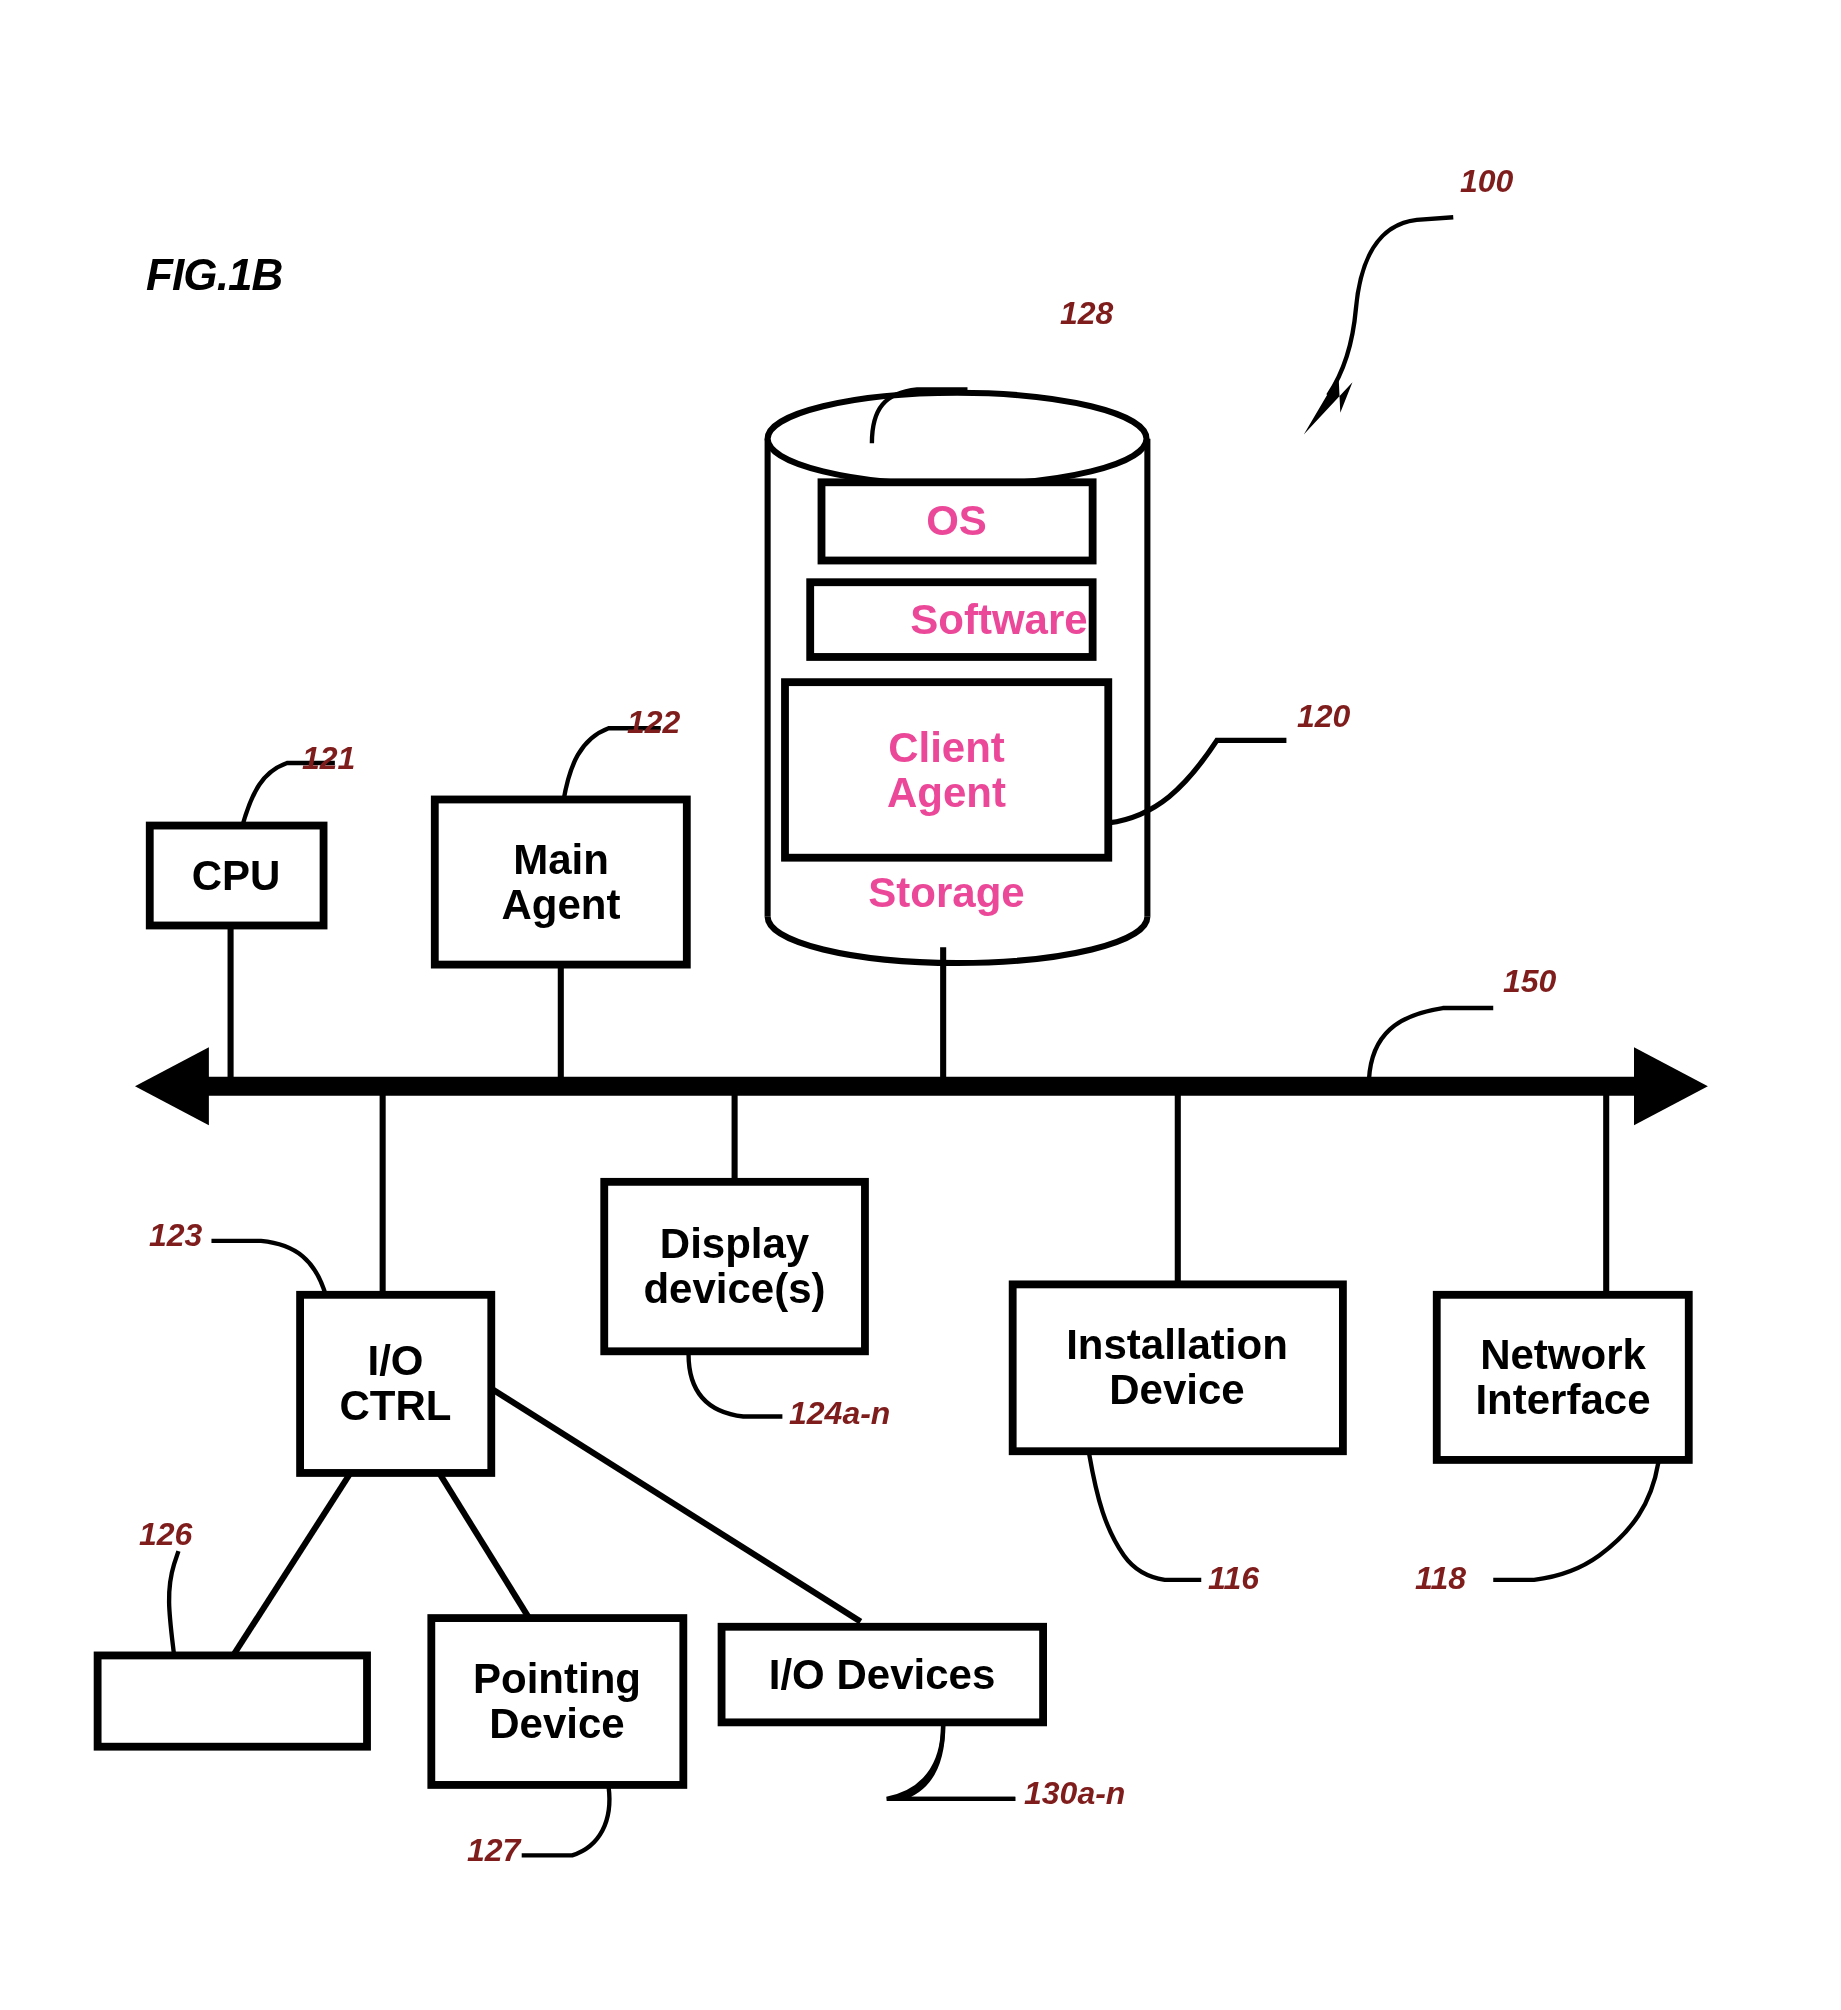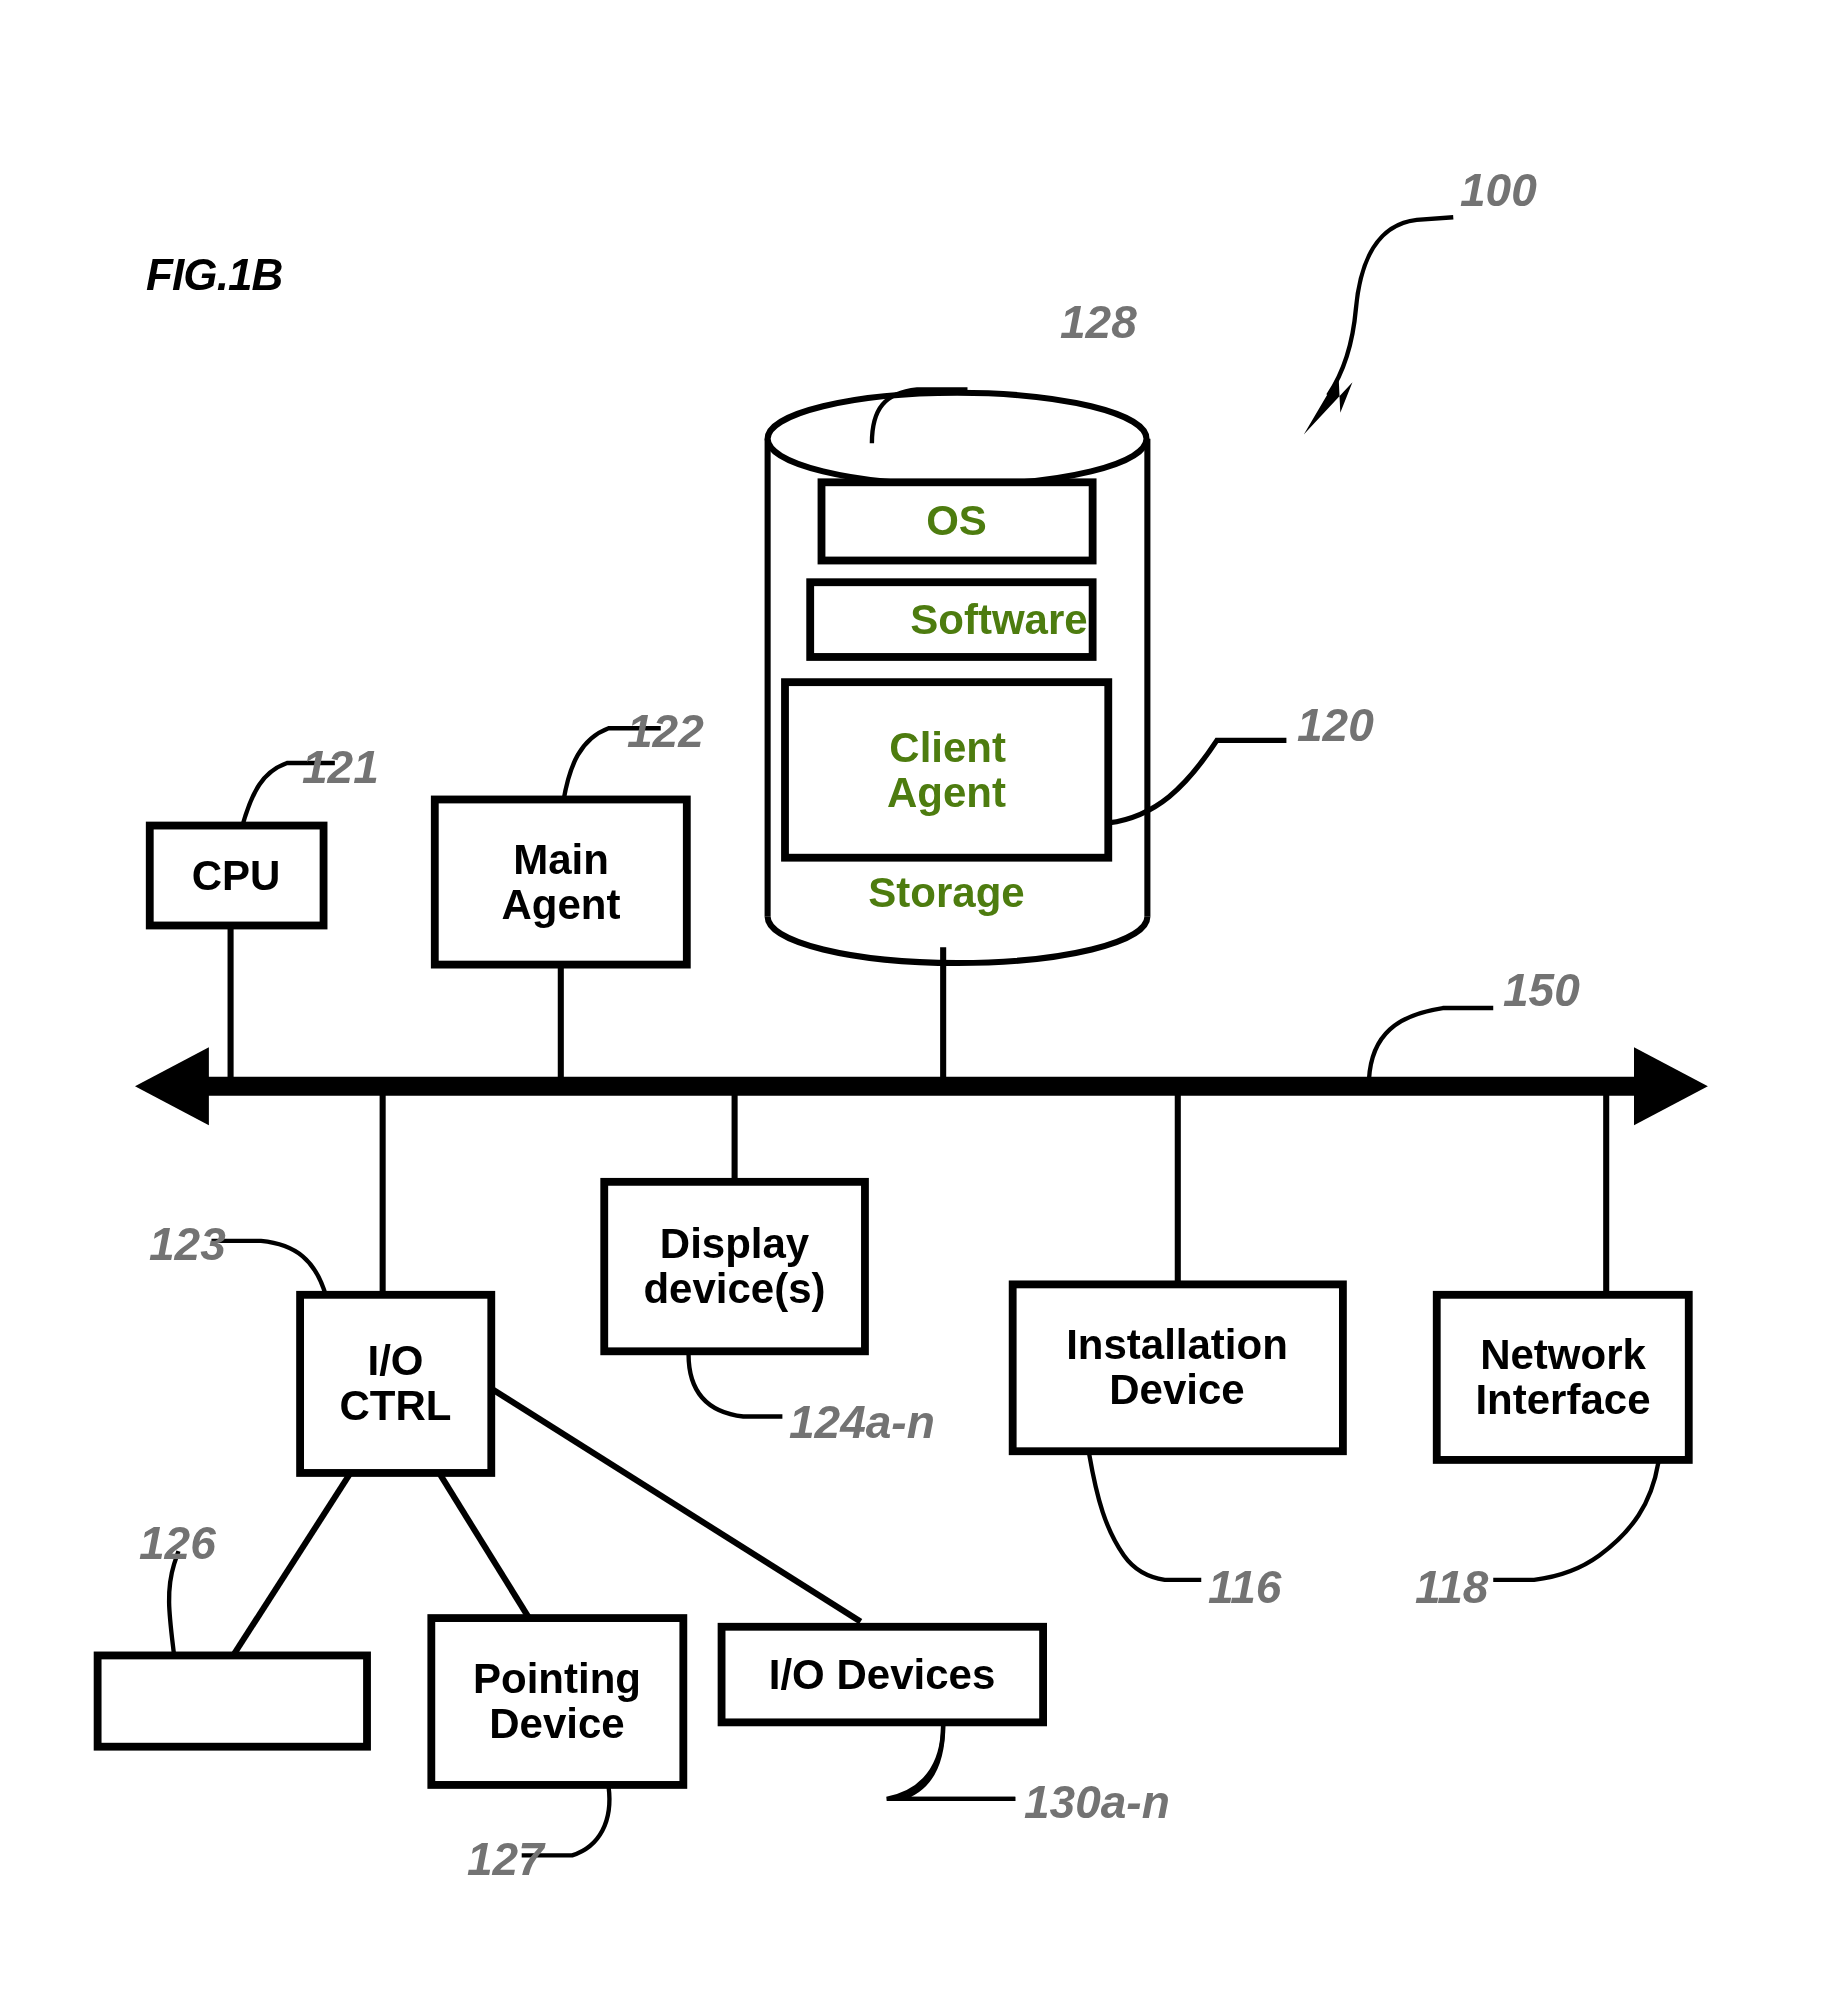--- a/index.html
+++ b/index.html
@@ -31,22 +31,22 @@
     font-size: 44px;
     color: #000000;
     letter-spacing: -0.9px;
     white-space: nowrap;
   }
   .refnum {
     position: absolute;
     font-family: "Liberation Sans", sans-serif;
     font-weight: bold;
     font-style: italic;
-    font-size: 46px;
-    color: #737373;
+    font-size: 32px;
+    color: #7f1d1d;
     white-space: nowrap;
   }
   .boxlabel {
     position: absolute;
     font-family: "Liberation Sans", sans-serif;
     font-weight: bold;
     font-size: 42px;
     line-height: 1.06em;
     color: #000000;
     text-align: center;
@@ -54,22 +54,22 @@
     display: flex;
     align-items: center;
     justify-content: center;
   }
   .innerlabel {
     position: absolute;
     font-family: "Liberation Sans", sans-serif;
     font-weight: bold;
     font-size: 42px;
     line-height: 1.08em;
-    color: #4d7c0f;
-    text-align: right;
+    color: #ec4899;
+    text-align: center;
     white-space: pre-line;
     display: flex;
     align-items: center;
     justify-content: center;
   }
 </style>
 </head>
 <body>
 
 <div id="page">

